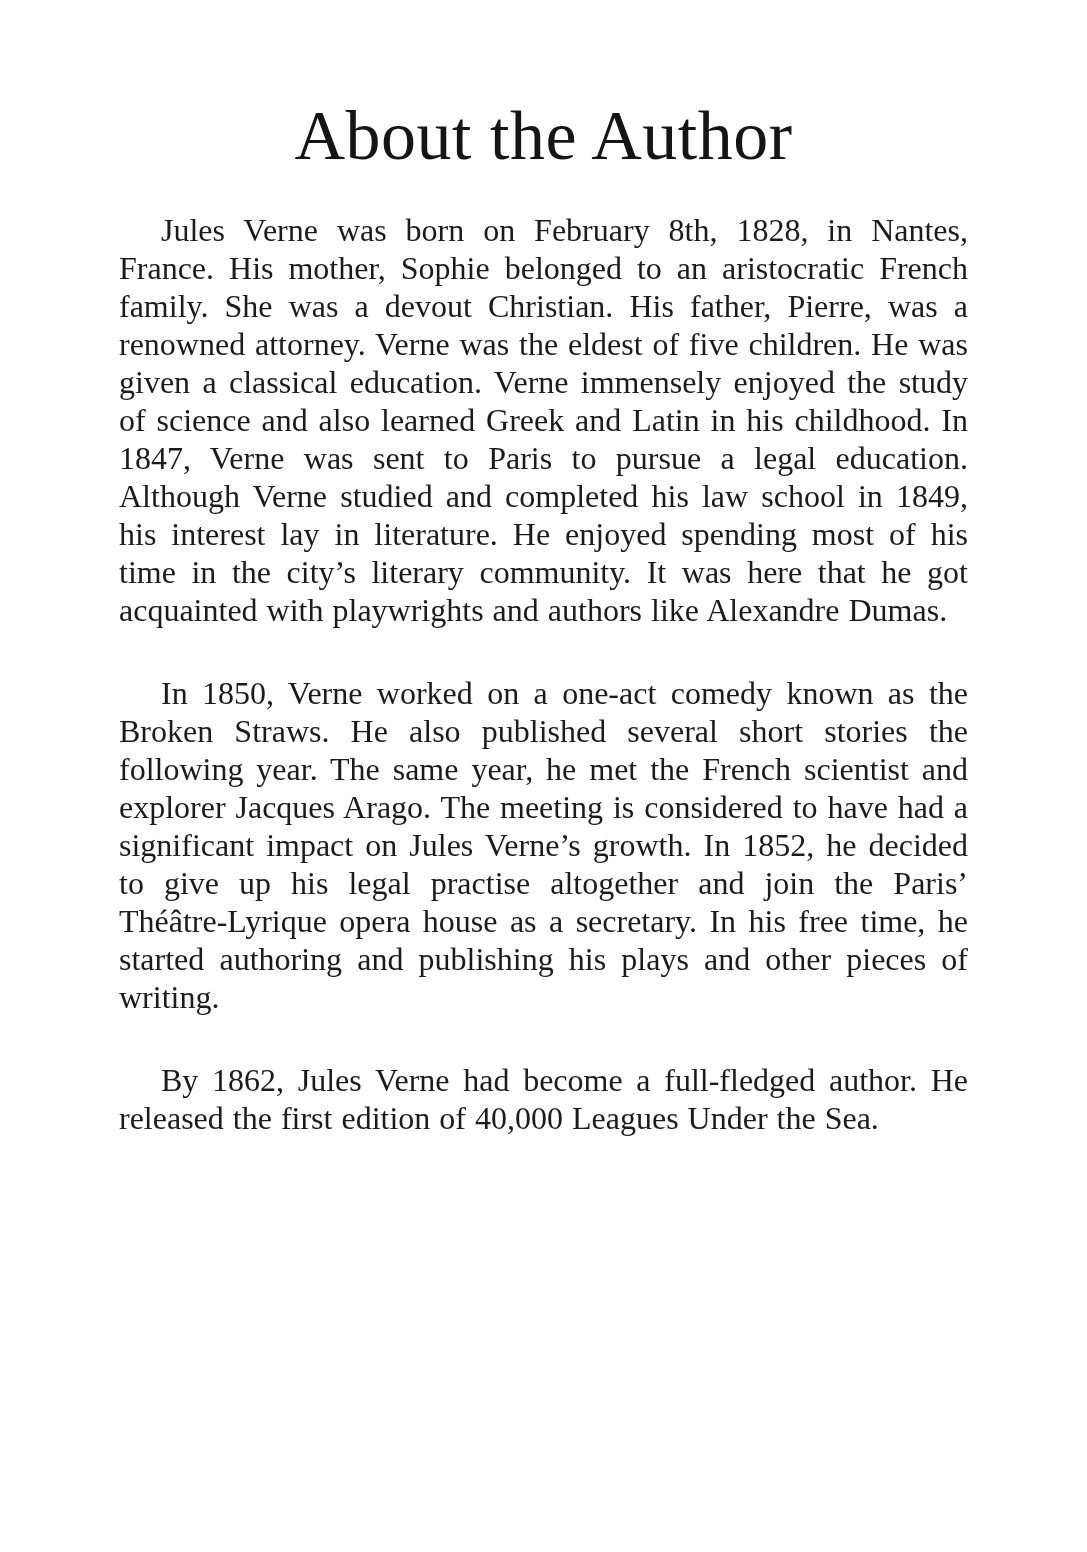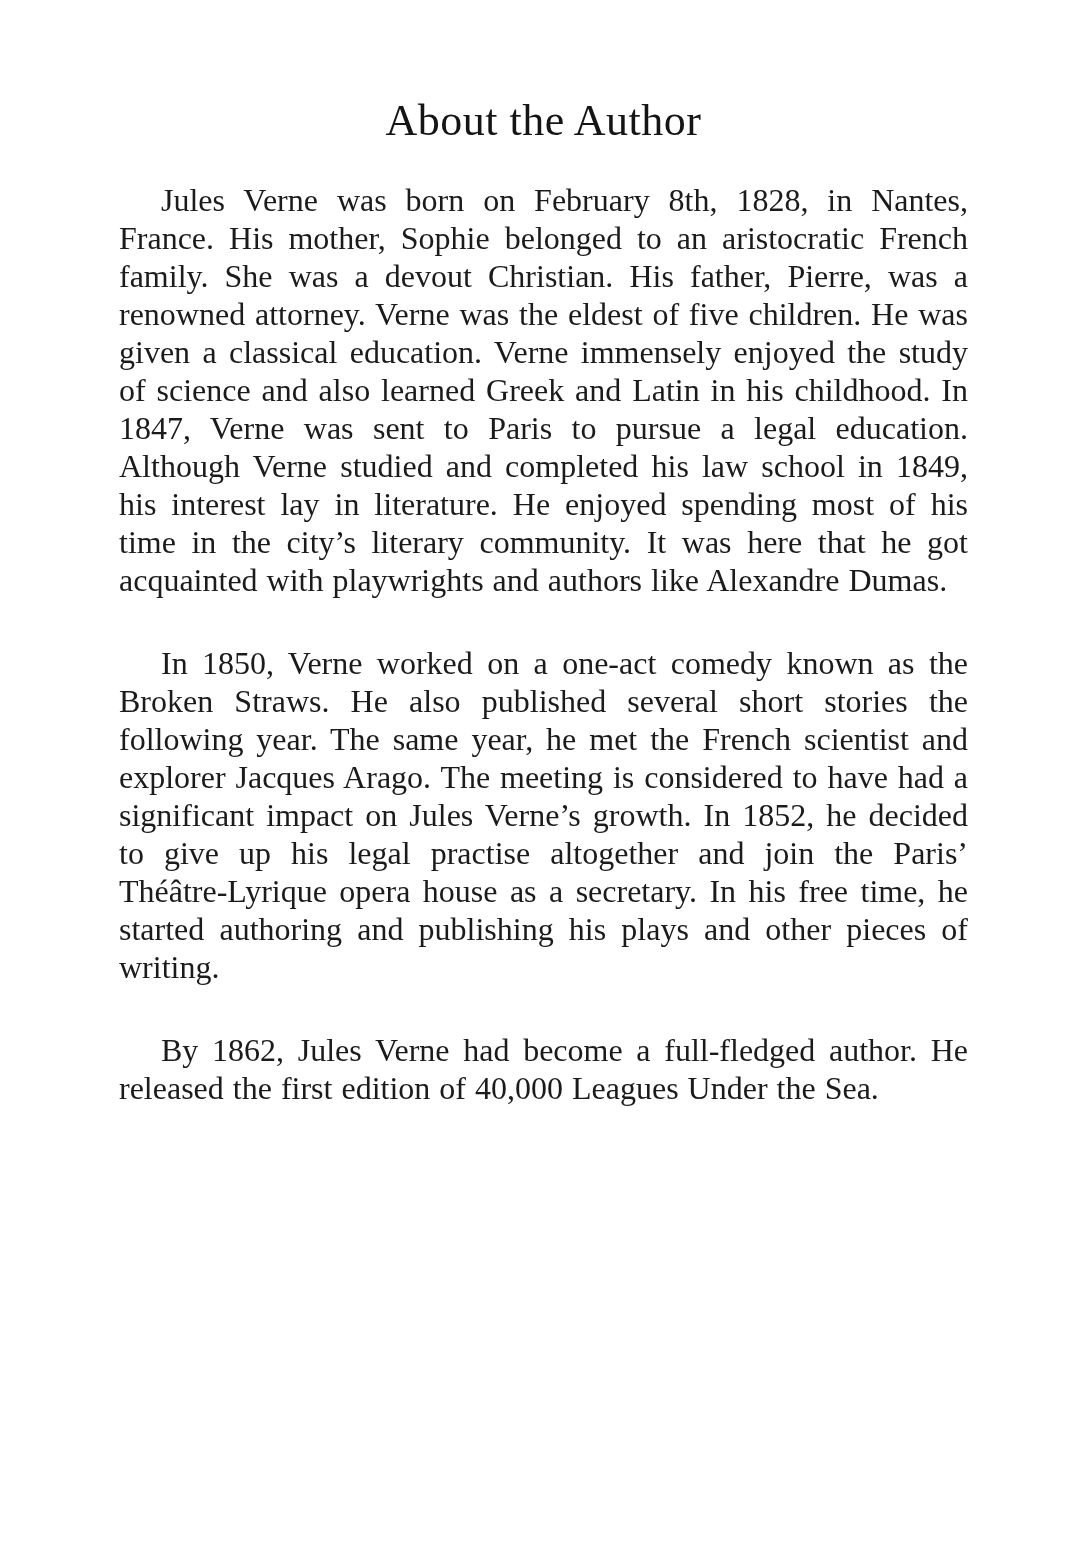--- a/index.html
+++ b/index.html
@@ -15,21 +15,21 @@
     background: #ffffff;
     box-sizing: border-box;
     padding: 96px 119px 0 119px;
     font-family: "Liberation Serif", serif;
     color: #1b1b1b;
     overflow: hidden;
   }
   .page-title {
     margin: 0 0 34px 0;
     text-align: center;
-    font-size: 44px;
+    font-size: 70px;
     line-height: 1.15;
     font-weight: 500;
     letter-spacing: 0.5px;
     color: #151515;
   }
   .body-copy p {
     margin: 0 0 45px 0;
     font-size: 32px;
     line-height: 38px;
     text-align: justify;

